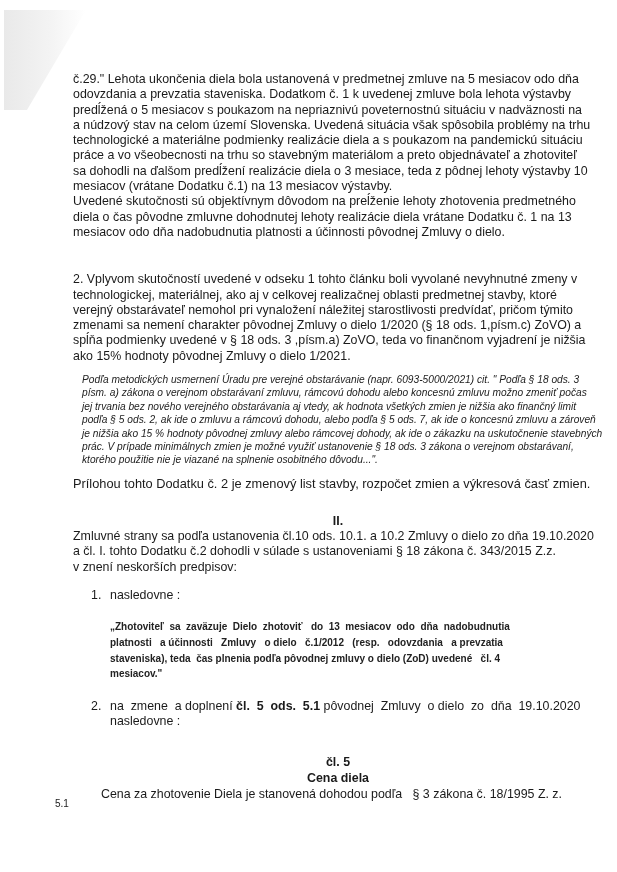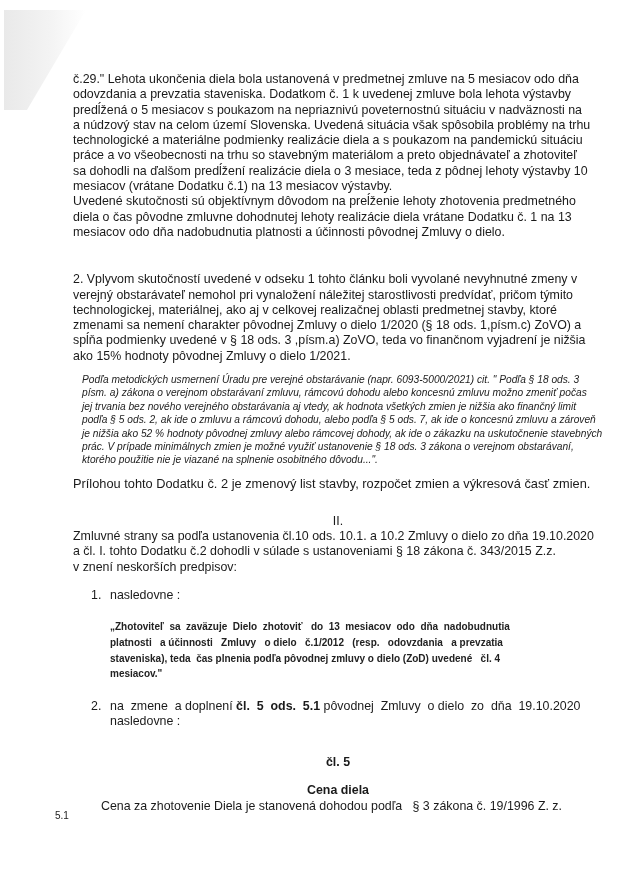--- a/index.html
+++ b/index.html
@@ -20,21 +20,21 @@
   .gap { height:15px; }
   .small {
     font-size:10.2px; font-style:italic; line-height:13.4px; color:#222; margin:9px;
   }
   .center { text-align:center; }
   .list-item { position:relative; padding-left:37px; margin-top:0; }
   .list-num { position:absolute; left:18px; top:0; font-size:12.4px; line-height:15.3px; }
   .quote { padding-left:37px; font-weight:bold; font-size:10px; line-height:15.6px; color:#222; }
   .b { font-weight:bold; }
   .art-num { font-weight:bold; font-size:12.4px; line-height:15.6px; }
-  .art-title { font-weight:bold; font-size:12.4px; line-height:15.6px;margin-top:12px; }
+  .art-title { font-weight:bold; font-size:12.4px; line-height:15.6px; }
   .sub-row { position:relative; padding-left:42px; }
   .sub-num { position:absolute; left:-4px; top:9px; font-size:10px; line-height:15.3px; }
 </style>
 </head>
 <body>
 
 <div class="fold"></div>
 
 <div class="page">
 
@@ -49,44 +49,44 @@
     <span class="line">mesiacov (vrátane Dodatku č.1) na  13 mesiacov výstavby.</span>
     <span class="line">Uvedené skutočnosti sú objektívnym dôvodom na preĺženie lehoty zhotovenia predmetného</span>
     <span class="line">diela o čas pôvodne zmluvne dohodnutej lehoty realizácie diela vrátane   Dodatku č. 1  na 13</span>
     <span class="line">mesiacov odo dňa nadobudnutia platnosti a účinnosti pôvodnej Zmluvy o dielo.</span>
   </div>
 
   <div class="gap" style="height:32px"></div>
 
   <div class="p">
     <span class="line">2. Vplyvom skutočností uvedené v odseku 1 tohto článku boli vyvolané nevyhnutné zmeny   v</span>
+    <span class="line">technologickej, materiálnej, ako aj v celkovej  realizačnej oblasti predmetnej stavby, ktoré</span>
     <span class="line">verejný obstarávateľ nemohol pri vynaložení náležitej starostlivosti predvídať, pričom týmito</span>
-    <span class="line">technologickej, materiálnej, ako aj v celkovej  realizačnej oblasti predmetnej stavby, ktoré</span>
     <span class="line">zmenami sa nemení charakter pôvodnej Zmluvy o dielo 1/2020 (§ 18 ods. 1,písm.c) ZoVO) a</span>
     <span class="line">spĺňa podmienky uvedené v § 18 ods. 3 ,písm.a) ZoVO, teda vo finančnom vyjadrení je nižšia</span>
     <span class="line">ako 15% hodnoty pôvodnej Zmluvy o dielo 1/2021.</span>
   </div>
 
   <div class="small">
     <span class="line">Podľa metodických usmernení Úradu pre verejné obstarávanie (napr. 6093-5000/2021) cit. " Podľa § 18 ods. 3</span>
     <span class="line">písm. a) zákona o verejnom obstarávaní zmluvu, rámcovú dohodu alebo koncesnú zmluvu možno zmeniť počas</span>
     <span class="line">jej trvania bez nového verejného obstarávania aj vtedy, ak hodnota všetkých zmien je nižšia ako finančný limit</span>
     <span class="line">podľa § 5 ods. 2, ak ide o zmluvu a rámcovú dohodu, alebo podľa § 5 ods. 7, ak ide o koncesnú zmluvu a zároveň</span>
-    <span class="line">je nižšia ako 52 % hodnoty pôvodnej zmluvy alebo rámcovej dohody, ak ide o zákazku na uskutočnenie stavebných</span>
+    <span class="line">je nižšia ako 15 % hodnoty pôvodnej zmluvy alebo rámcovej dohody, ak ide o zákazku na uskutočnenie stavebných</span>
     <span class="line">prác. V prípade minimálnych zmien je možné využiť ustanovenie § 18 ods. 3 zákona o verejnom obstarávaní,</span>
     <span class="line">ktorého použitie nie je viazané na splnenie osobitného dôvodu...".</span>
   </div>
 
   <div class="p" style="font-size:12.8px;line-height:16px;">
     <span class="line">Prílohou tohto Dodatku č. 2 je zmenový list stavby, rozpočet zmien a výkresová časť zmien.</span>
   </div>
 
   <div class="gap" style="height:22px"></div>
 
-  <div class="p center" style="padding-right:10px;">II.</div>
+  <div class="p center" style="padding-right:10px;font-weight:bold;">II.</div>
 
   <div class="p">
     <span class="line">Zmluvné strany sa podľa ustanovenia čl.10 ods. 10.1. a 10.2 Zmluvy o dielo zo dňa 19.10.2020</span>
     <span class="line">a  čl. I. tohto Dodatku č.2   dohodli v súlade   s ustanoveniami § 18 zákona č. 343/2015 Z.z.</span>
     <span class="line">v znení neskorších predpisov:</span>
   </div>
 
   <div class="gap" style="height:13px"></div>
 
   <div class="p list-item">
@@ -113,16 +113,16 @@
     <span class="line">nasledovne :</span>
   </div>
 
   <div class="gap" style="height:26px"></div>
 
   <div class="center art-num" style="padding-right:10px;">čl. 5</div>
   <div class="center art-title" style="padding-right:10px;">Cena diela</div>
 
   <div class="p sub-row" style="margin-left:-14px;">
     <span class="sub-num">5.1</span>
-    <span class="line" style="white-space:pre">Cena za zhotovenie Diela je stanovená dohodou podľa   § 3 zákona č. 19/1996 Z. z.</span>
+    <span class="line" style="white-space:pre">Cena za zhotovenie Diela je stanovená dohodou podľa   § 3 zákona č. 18/1995 Z. z.</span>
   </div>
 
 </div>
 
 </body></html>

